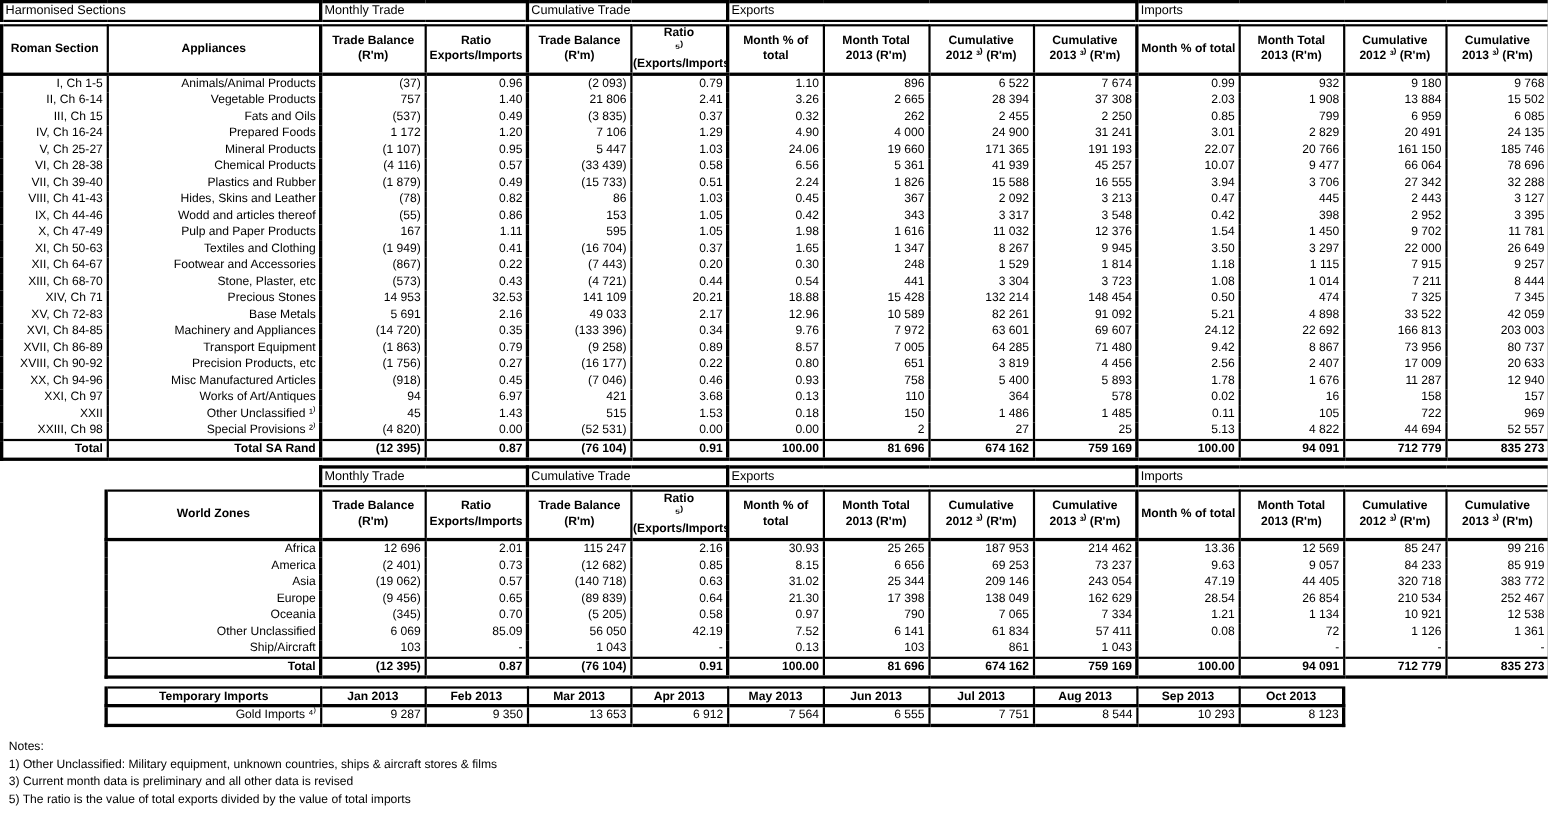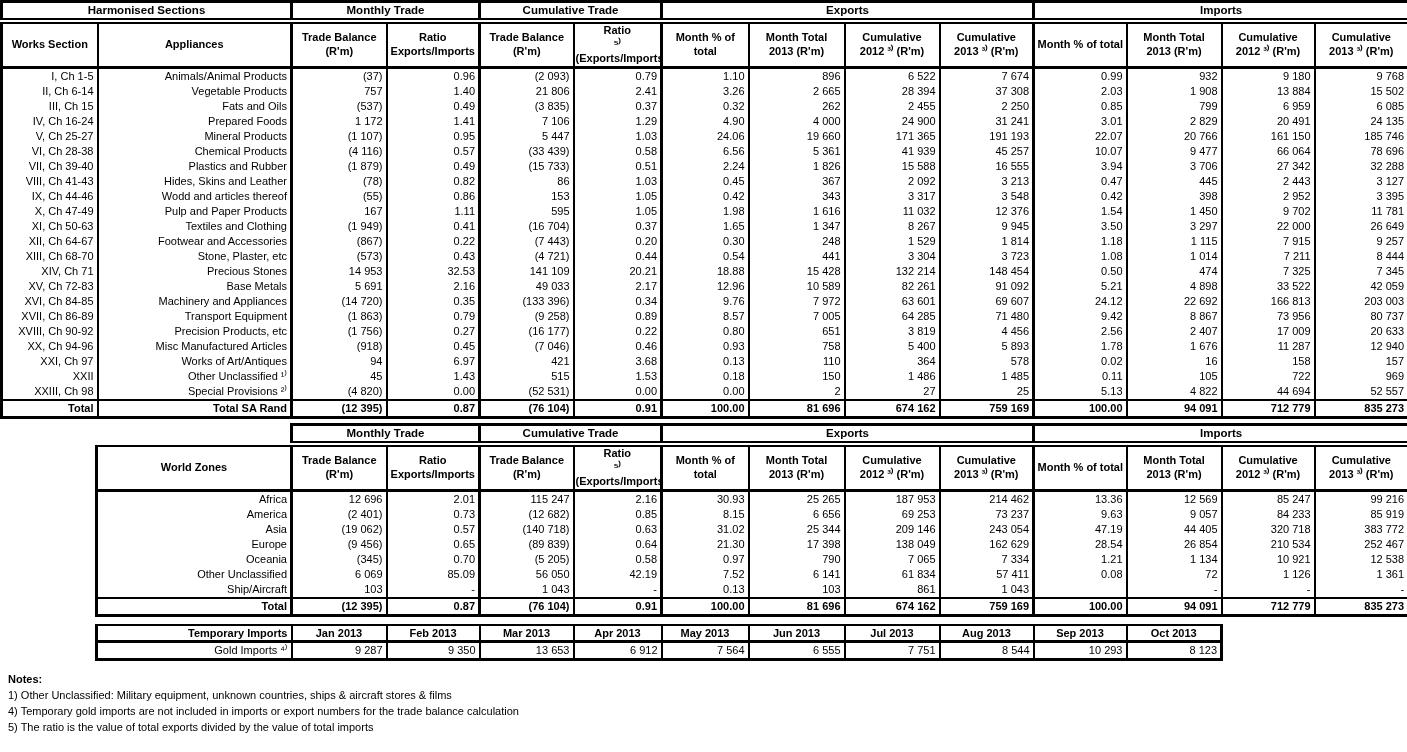--- a/index.html
+++ b/index.html
@@ -6,22 +6,22 @@
   body{
     width:1407px;height:752px;overflow:hidden;
     background:#ffffff;color:#000000;
     font-family:"Liberation Sans",sans-serif;
   }
   table{border-collapse:collapse;table-layout:fixed}
   th,td{overflow:hidden}
   
   .grp th{
     border:3px solid #000;border-bottom-width:2px;
-    font-weight:bold;font-size:11.5px;height:15px;line-height:15px;
-    text-align:center;vertical-align:middle;padding:0 2px;
+    font-weight:normal;font-size:11.5px;height:15px;line-height:15px;
+    text-align:left;vertical-align:middle;padding:0 2px;
   }
   .grp th.blank{border:none}
   
   .spacer td{border:none;height:2px;line-height:0;font-size:0;padding:0}
   
   .colhead th{
     border:2px solid #000;border-bottom:3px solid #000;
     font-weight:bold;font-size:11px;height:42px;line-height:1.25;
     text-align:center;vertical-align:middle;white-space:pre-line;padding:0 1px;
   }
@@ -34,25 +34,25 @@
   .total td{font-weight:bold;border-top:2px solid #000;border-bottom:3px solid #000}
   .num{text-align:right}
   .txt{text-align:right}
   .thickL{border-left-width:3px !important}
   .edgeL{border-left-width:3px !important}
   .edgeR{border-right-width:3px !important}
   
   .t2{margin-left:95px;margin-top:4px}
   .t3{margin-left:95px;margin-top:7px}
   .t3 .colhead th{height:14px;line-height:14px;white-space:nowrap;padding:0 3px}
-  .t3 .colhead th.left{text-align:right}
+  .t3 .colhead th.left{text-align:center}
   .t3 tbody td{border-bottom:3px solid #000;border-top:2px solid #000}
   
   .notes{margin:10px 0 0 8px;font-size:11px;line-height:16px}
-  .notes-title{font-weight:bold}
+  .notes-title{font-weight:normal}
 </style>
 </head>
 <body>
 
 <table class="t1" style="width:1407px">
   <colgroup>
     <col style="width:96px">
       <col style="width:194px">
       <col style="width:95px">
       <col style="width:93px">
@@ -72,21 +72,21 @@
       <th colspan="2">Harmonised Sections</th>
       <th colspan="2">Monthly Trade</th>
       <th colspan="2">Cumulative Trade</th>
       <th colspan="4">Exports</th>
       <th colspan="4">Imports</th>
     </tr>
     <tr class="spacer">
         <td colspan="14"></td>
       </tr>
     <tr class="colhead">
-      <th class="edgeL">Works Section</th>
+      <th class="edgeL">Roman Section</th>
       <th>Appliances</th>
       <th class="thickL">Trade Balance
 (R'm)</th>
       <th>Ratio
 Exports/Imports</th>
       <th class="thickL">Trade Balance
 (R'm)</th>
       <th>Ratio
 ⁵⁾(Exports/Imports)</th>
       <th class="thickL">Month % of total</th>
@@ -151,21 +151,21 @@
         <td class="num">2 250</td>
         <td class="num thickL">0.85</td>
         <td class="num">799</td>
         <td class="num">6 959</td>
         <td class="num edgeR">6 085</td>
       </tr>
       <tr>
         <td class="txt edgeL">IV, Ch 16-24</td>
         <td class="txt">Prepared Foods</td>
         <td class="num thickL">1 172</td>
-        <td class="num">1.41</td>
+        <td class="num">1.20</td>
         <td class="num thickL">7 106</td>
         <td class="num">1.29</td>
         <td class="num thickL">4.90</td>
         <td class="num">4 000</td>
         <td class="num">24 900</td>
         <td class="num">31 241</td>
         <td class="num thickL">3.01</td>
         <td class="num">2 829</td>
         <td class="num">20 491</td>
         <td class="num edgeR">24 135</td>
@@ -700,15 +700,15 @@
         <td class="num">8 544</td>
         <td class="num">10 293</td>
         <td class="num edgeR">8 123</td>
       </tr>
     </tbody>
 </table>
 
 <div class="notes">
   <div class="notes-title">Notes:</div>
   <div>1) Other Unclassified: Military equipment, unknown countries, ships &amp; aircraft stores &amp; films</div>
-  <div>4) Temporary gold imports are not included in imports or export numbers for the trade balance calculation</div>
+  <div>3) Current month data is preliminary and all other data is revised</div>
   <div>5) The ratio is the value of total exports divided by the value of total imports</div>
 </div>
 
 </body></html>

